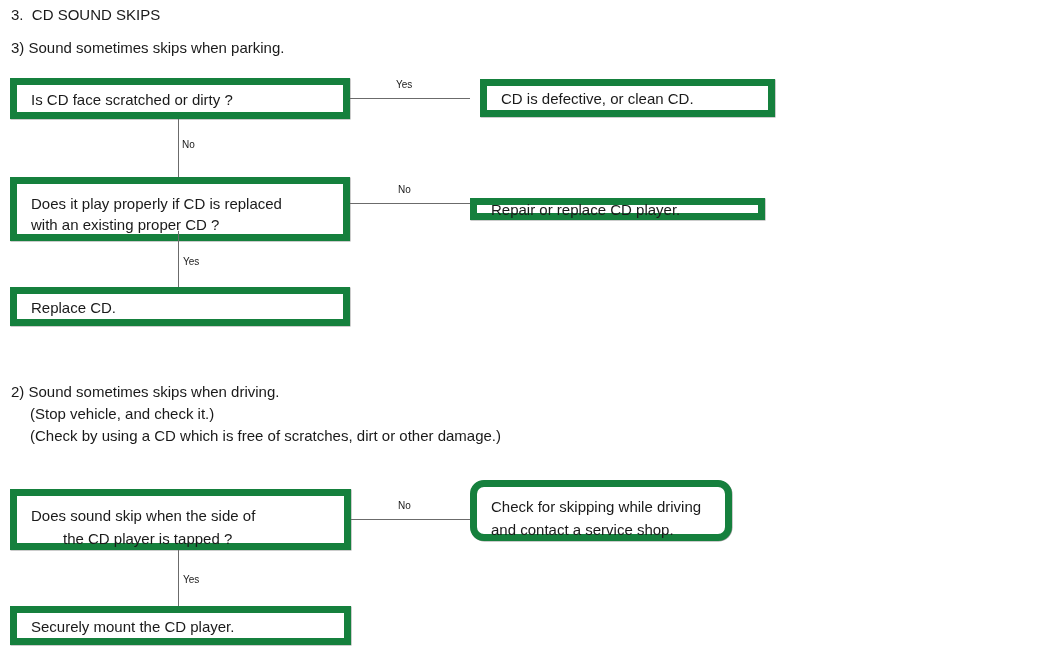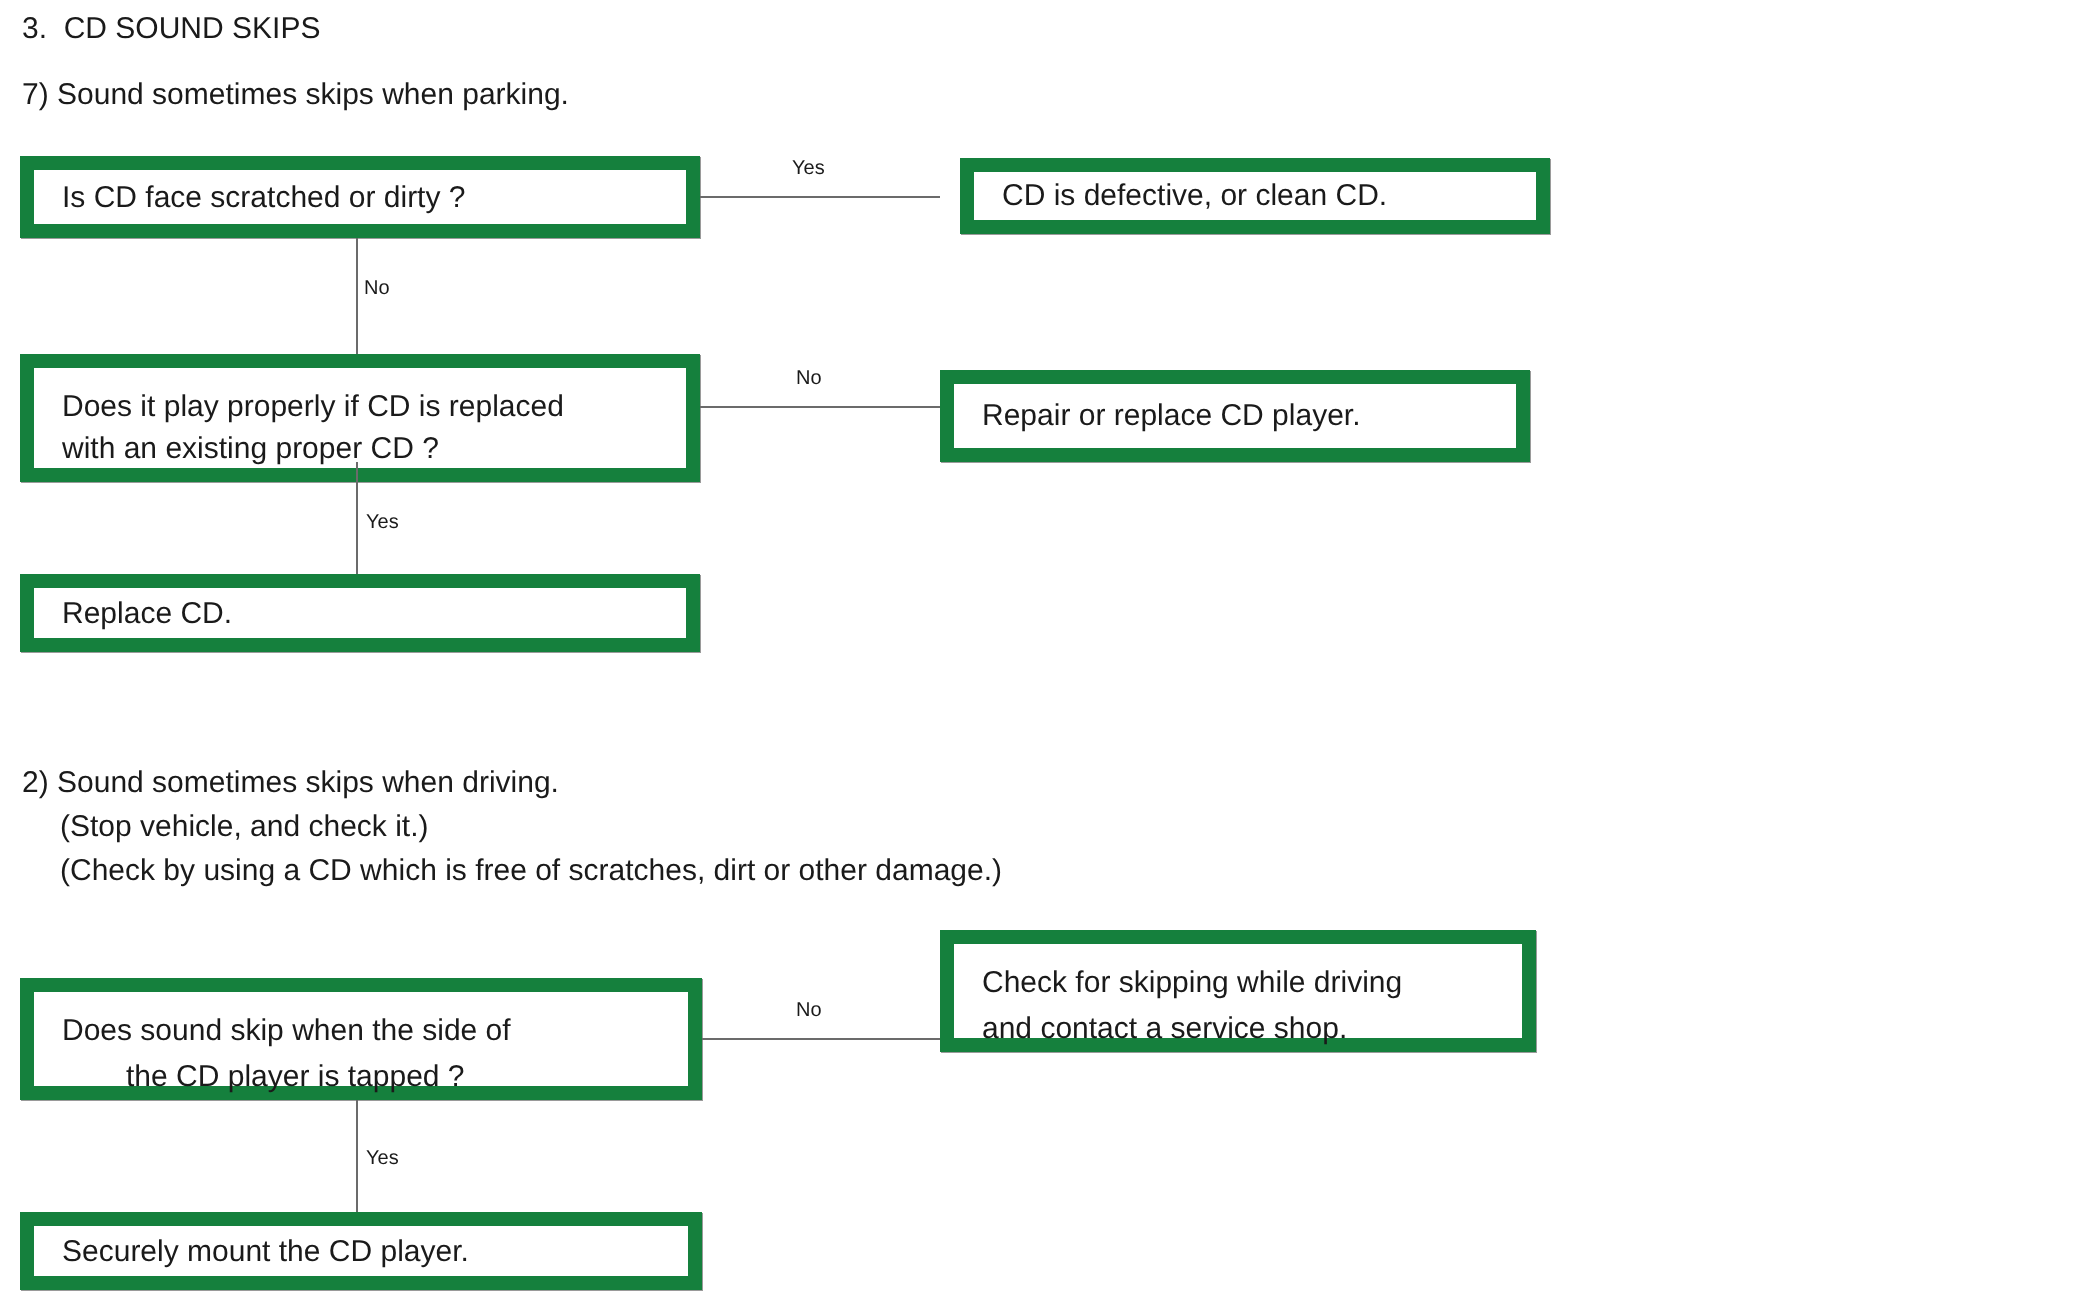--- a/index.html
+++ b/index.html
@@ -75,21 +75,21 @@
     white-space: pre;
   }
 </style>
 </head>
 <body>
 
 <div id="page">
 
   <div class="heading" style="left:11px; top:4px;">3.  CD SOUND SKIPS</div>
 
-  <div class="txt" style="left:11px; top:37px;">7) Sound sometimes skips when parking.</div>
+  <div class="txt" style="left:11px; top:37px;">3) Sound sometimes skips when parking.</div>
 
   <div class="box single" style="left:10px; top:78px; width:340px; height:41px;">
     <span class="box-text">Is CD face scratched or dirty ?</span>
   </div>
 
   <div class="hline" style="left:350px; top:98px; width:120px;"></div>
   <div class="edge-label" style="left:396px; top:76px;">Yes</div>
 
   <div class="box single" style="left:480px; top:79px; width:295px; height:38px;">
     <span class="box-text">CD is defective, or clean CD.</span>
@@ -99,21 +99,21 @@
   <div class="edge-label" style="left:182px; top:136px;">No</div>
 
   <div class="box multi" style="left:10px; top:177px; width:340px; height:64px;">
     <span class="box-text">Does it play properly if CD is replaced</span>
     <span class="box-text" style="top:30px;">with an existing proper CD ?</span>
   </div>
 
   <div class="hline" style="left:350px; top:203px; width:120px;"></div>
   <div class="edge-label" style="left:398px; top:181px;">No</div>
 
-  <div class="box single" style="left:470px; top:185px; width:295px; height:46px;">
+  <div class="box single" style="left:470px; top:198px; width:295px; height:22px;">
     <span class="box-text">Repair or replace CD player.</span>
   </div>
 
   <div class="vline" style="left:178px; top:231px; height:58px;"></div>
   <div class="edge-label" style="left:183px; top:253px;">Yes</div>
 
   <div class="box single" style="left:10px; top:287px; width:340px; height:39px;">
     <span class="box-text">Replace CD.</span>
   </div>
 
@@ -122,21 +122,21 @@
   <div class="txt" style="left:30px; top:403px;">(Stop vehicle, and check it.)</div>
 
   <div class="box multi" style="left:10px; top:489px; width:341px; height:61px;">
     <span class="box-text" style="top:9px;">Does sound skip when the side of</span>
     <span class="box-text" style="top:32px;margin-left:32px;">the CD player is tapped ?</span>
   </div>
 
   <div class="hline" style="left:351px; top:519px; width:119px;"></div>
   <div class="edge-label" style="left:398px; top:497px;">No</div>
 
-  <div class="box multi" style="left:470px; top:465px; width:298px; height:61px;">
+  <div class="box multi" style="left:470px; top:480px; width:262px; height:61px;border-radius:14px;">
     <span class="box-text" style="top:9px;">Check for skipping while driving</span>
     <span class="box-text" style="top:32px;">and contact a service shop.</span>
   </div>
 
   <div class="vline" style="left:178px; top:550px; height:56px;"></div>
   <div class="edge-label" style="left:183px; top:571px;">Yes</div>
 
   <div class="box single" style="left:10px; top:606px; width:341px; height:39px;">
     <span class="box-text">Securely mount the CD player.</span>
   </div>

